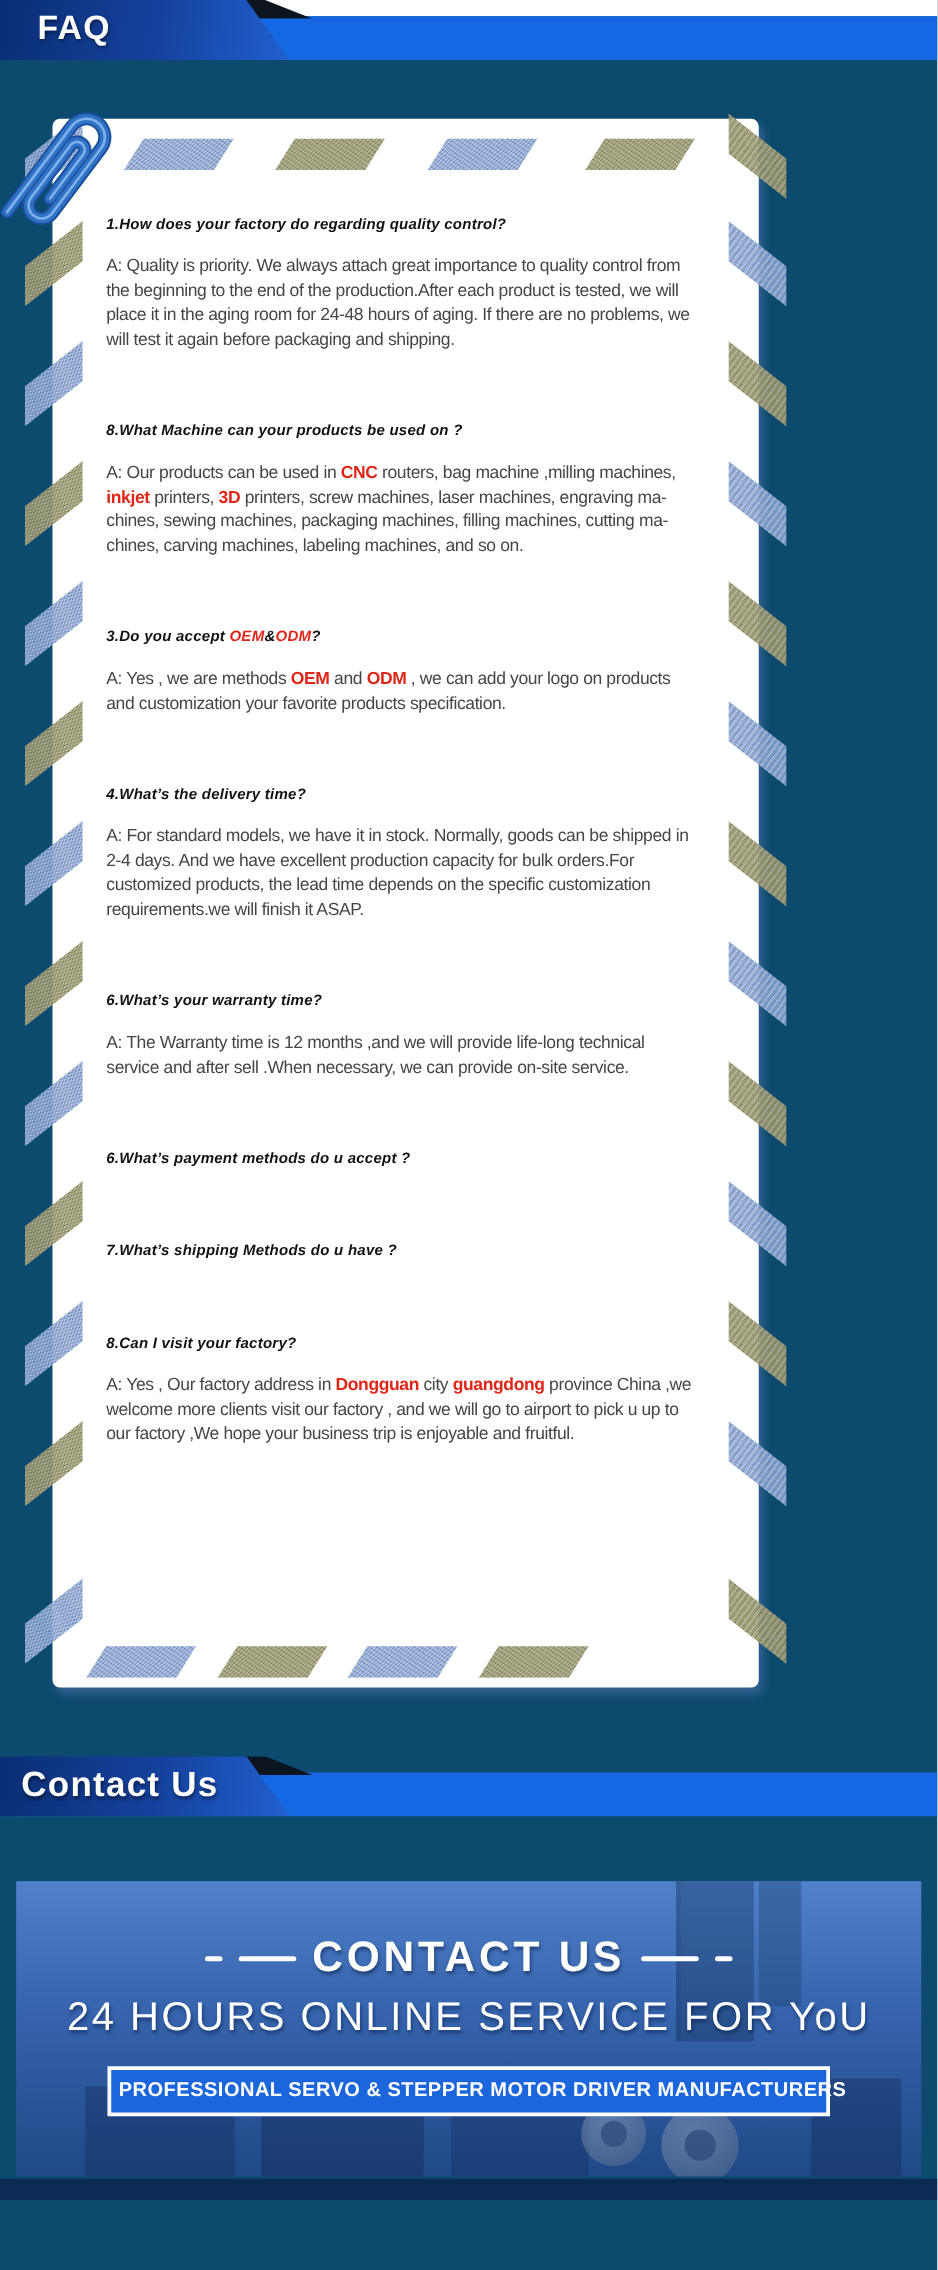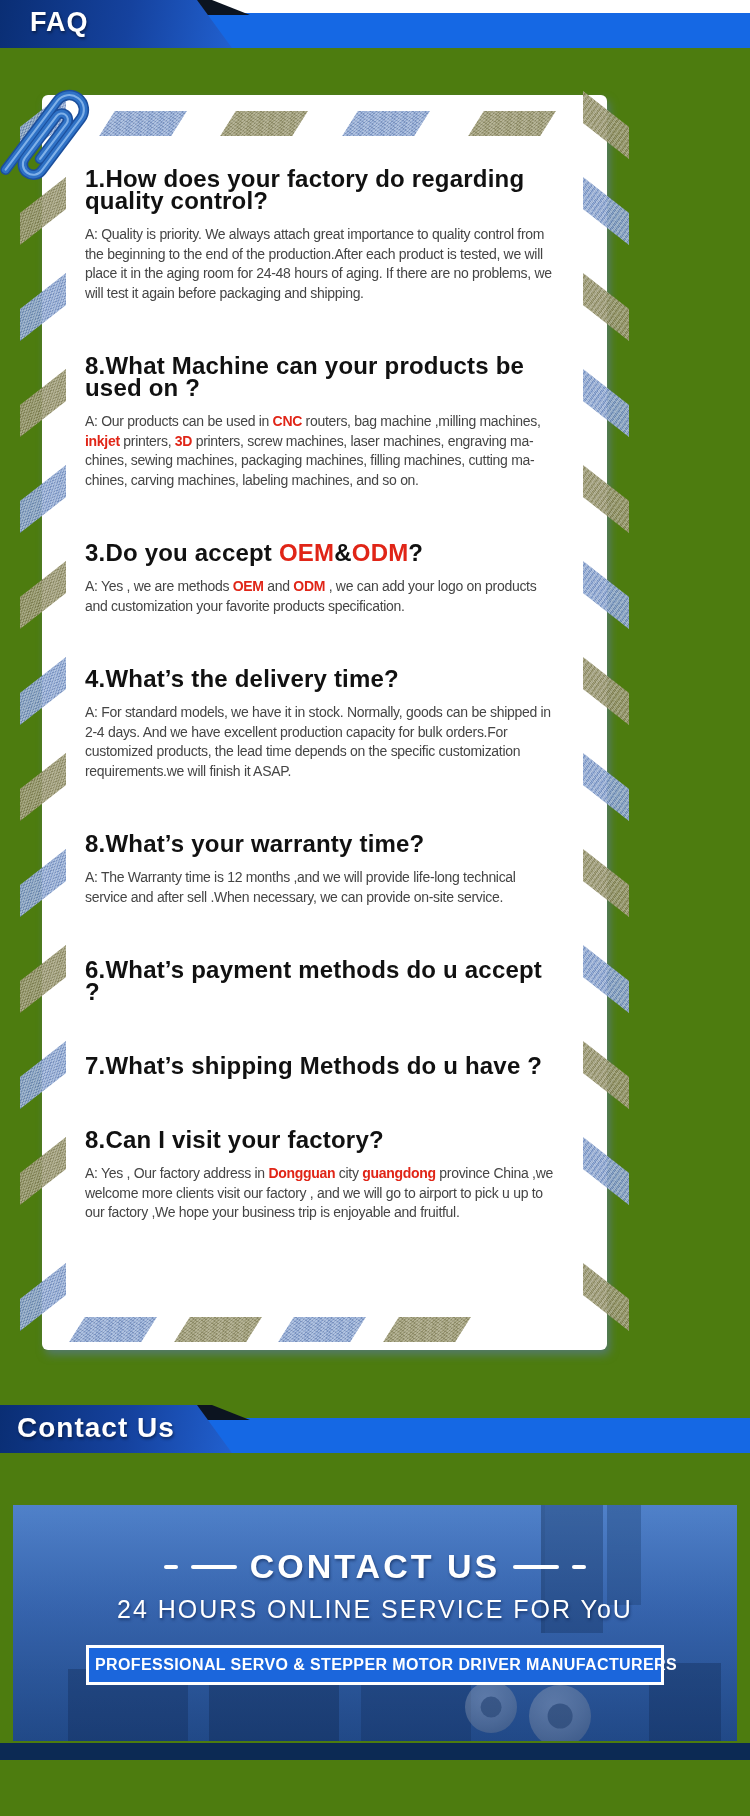--- a/index.html
+++ b/index.html
@@ -1,18 +1,18 @@
 <!DOCTYPE html>
 <html><head>
 <meta charset="utf-8">
 <style>
   html,body{margin:0;padding:0;background:#ffffff;}
   .page{
     position:relative;width:750px;height:1816px;margin:0 auto;
-    background:#4d7c0f;overflow:hidden;
+    background:#0c4a6e;overflow:hidden;
     font-family:"Liberation Sans","DejaVu Sans",sans-serif;
   }
   
   .section-banner{position:absolute;left:0;width:750px;height:48px;}
   .banner-white-strip{position:absolute;left:0;right:0;top:0;height:13px;background:#ffffff;}
   .banner-bright{position:absolute;left:0;right:0;top:13px;bottom:0;background:#1568e4;}
   .banner-notch{position:absolute;left:196px;top:0;width:54px;height:15px;background:#0c1420;
     clip-path:polygon(0 0,16px 0,54px 15px,0 15px);}
   .banner-dark{position:absolute;left:0;top:0;width:232px;height:48px;
     background:linear-gradient(100deg,#0a2e74 0%,#15429e 55%,#2160cf 100%);
@@ -22,21 +22,21 @@
   .faq-label{left:30px;font-size:27px;}
   .contact-label{left:17px;font-size:28px;}
   
   .paper{
     position:absolute;left:42px;top:95px;width:565px;height:1255px;
     background:#ffffff;border-radius:6px;
     box-shadow:3px 5px 8px rgba(90,120,180,.55);
   }
   .faq-list{position:relative;z-index:2;padding:73px 50px 0 43px;}
   .faq-item{margin-bottom:52px;}
-  .faq-q{margin:0 0 13px 0;font-size:24px;line-height:22px;font-weight:bold;color:#111111;letter-spacing:.2px;}
+  .faq-q{margin:0 0 13px 0;font-size:12px;line-height:22px;font-weight:bold;color:#111111;letter-spacing:.2px;font-style:italic;}
   .faq-a{margin:0;font-size:14px;line-height:19.5px;color:#454545;letter-spacing:-0.3px;}
   .red{color:#e02517;font-weight:bold;}
   
   .tape{position:absolute;z-index:1;opacity:.92;}
   .tape.h{width:72px;height:25px;transform:skewX(-32deg);}
   .tape.l{width:46px;height:32px;transform:skewY(-38deg);}
   .tape.r{width:46px;height:32px;transform:skewY(38deg);}
   .tape.blue{
     background-color:#8ba5d2;
     background-image:
@@ -57,21 +57,21 @@
     background:linear-gradient(180deg,#5586cd 0%,#3a6ab5 45%,#27538f 100%);
   }
   .hero .shape{position:absolute;opacity:.55;}
   .hero-overlay{position:absolute;inset:0;background:linear-gradient(180deg,rgba(70,120,195,.35),rgba(25,60,125,.45));}
   .hero-content{position:relative;z-index:3;padding-top:42px;text-align:center;color:#ffffff;}
   .title-row{display:flex;align-items:center;justify-content:center;gap:13px;}
   .hero-title{margin:0;font-size:34px;font-weight:bold;letter-spacing:3px;text-shadow:1px 2px 3px rgba(0,20,60,.5);}
   .dash{display:block;height:4px;background:#ffffff;border-radius:2px;}
   .dash.long{width:46px;}
   .dash.short{width:14px;}
-  .hero-sub{margin-top:9px;font-size:25px;font-weight:400;letter-spacing:2px;text-shadow:1px 2px 3px rgba(0,20,60,.5);}
+  .hero-sub{margin-top:9px;font-size:32px;font-weight:400;letter-spacing:2px;text-shadow:1px 2px 3px rgba(0,20,60,.5);}
   .hero-ribbon{
     margin:21px auto 0 auto;width:578px;box-sizing:border-box;
     border:3px solid #ffffff;background:#1b66dc;
     padding:8px 6px;font-size:16px;font-weight:bold;letter-spacing:.4px;white-space:nowrap;
   }
   .motor{border-radius:50%;background:radial-gradient(circle at 40% 35%,#d9dde1 0%,#aab1b8 55%,#79828b 100%);}
   .motor-core{position:absolute;left:50%;top:50%;width:40%;height:40%;transform:translate(-50%,-50%);
     border-radius:50%;background:#646c75;}
   
   .navy-strip{position:absolute;left:0;top:1743px;width:750px;height:17px;background:#0c2a54;}
@@ -105,21 +105,21 @@
     <h3 class="faq-q"><span>3.Do you accept </span><span class="red">OEM</span><span>&amp;</span><span class="red">ODM</span><span>?</span></h3>
     <p class="faq-a"><span>A: Yes , we are methods </span><span class="red">OEM</span><span> and </span><span class="red">ODM</span><span> , we can add your logo on products and customization your favorite products specification.</span></p>
   </div>
 
   <div class="faq-item">
     <h3 class="faq-q"><span>4.What’s the delivery time?</span></h3>
     <p class="faq-a"><span>A: For standard models, we have it in stock. Normally, goods can be shipped in 2-4 days. And we have excellent production capacity for bulk orders.For customized products, the lead time depends on the specific customization requirements.we will finish it ASAP.</span></p>
   </div>
 
   <div class="faq-item">
-    <h3 class="faq-q"><span>8.What’s your warranty time?</span></h3>
+    <h3 class="faq-q"><span>6.What’s your warranty time?</span></h3>
     <p class="faq-a"><span>A: The Warranty time is 12 months ,and we will provide life-long technical service and after sell .When necessary, we can provide on-site service.</span></p>
   </div>
 
   <div class="faq-item">
     <h3 class="faq-q"><span>6.What’s payment methods do u accept ?</span></h3>
   </div>
 
   <div class="faq-item">
     <h3 class="faq-q"><span>7.What’s shipping Methods do u have ?</span></h3>
   </div>

